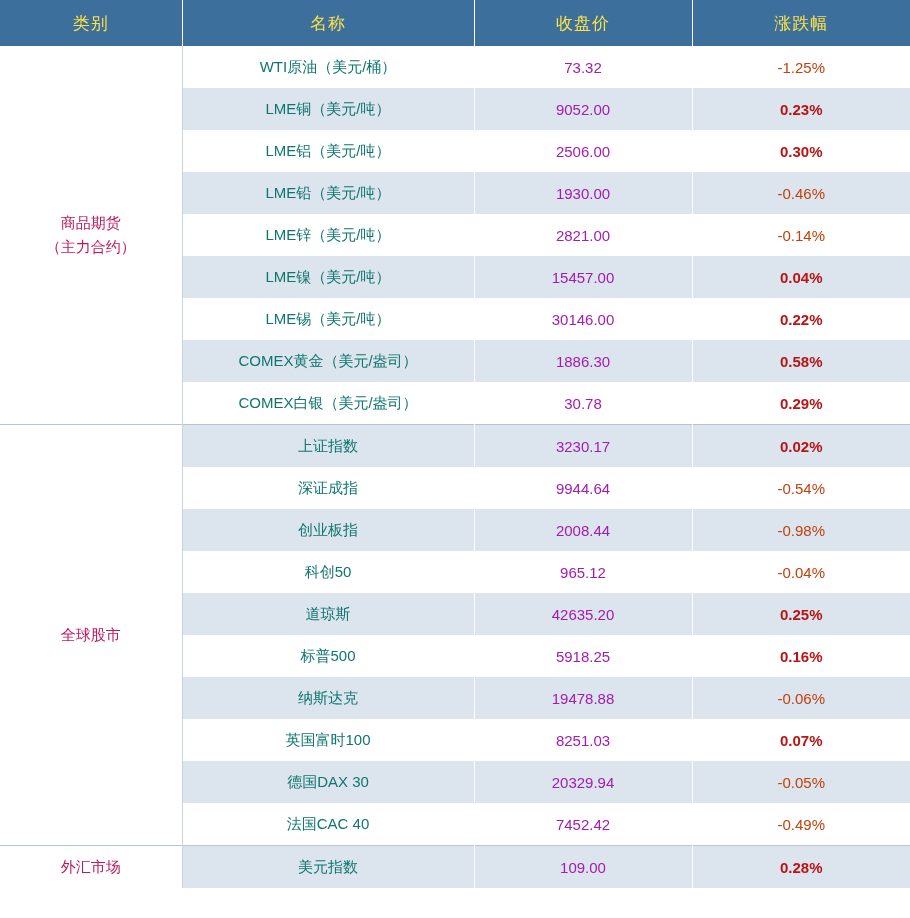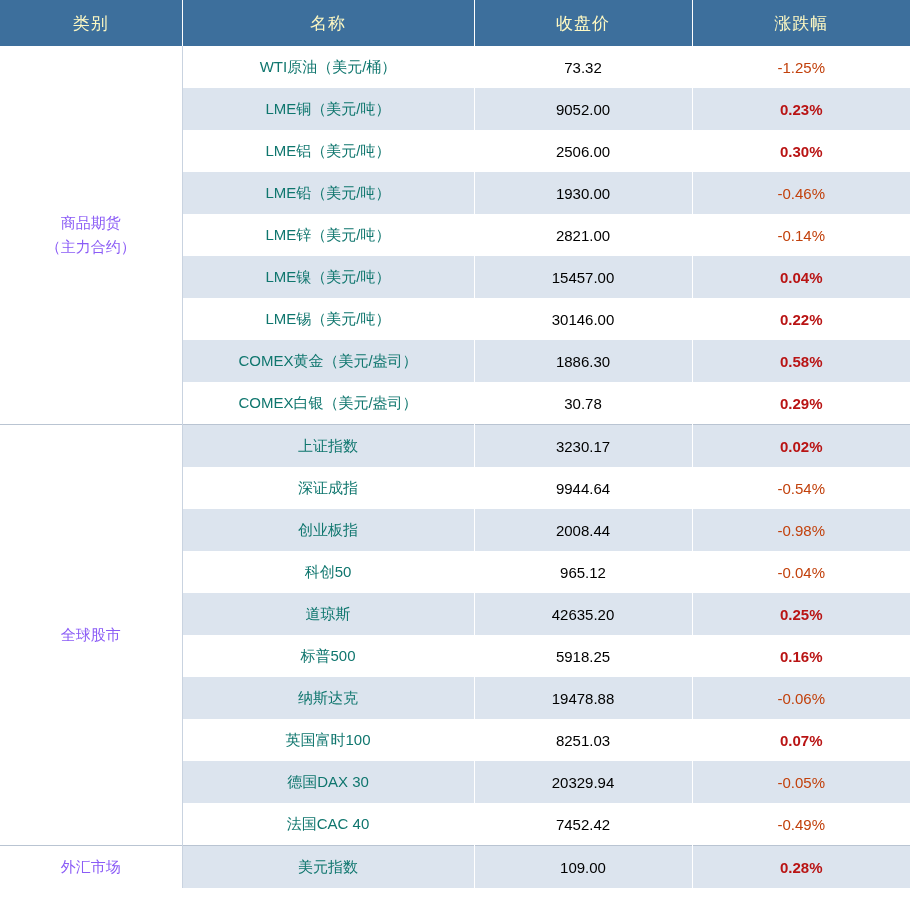--- a/index.html
+++ b/index.html
@@ -31,21 +31,21 @@
     table-layout: fixed;
     font-size: 15px;
   }
   table.market col.c-cat { width: 182px; }
   table.market col.c-name { width: 292px; }
   table.market col.c-close { width: 218px; }
   table.market col.c-chg { width: 218px; }
 
   thead th {
     background: #3d6f9c;
-    color: #fef9c3;
+    color: #fde047;
     font-weight: normal;
     font-size: 17px;
     height: 44px;
     border-right: 1px solid #ffffff;
     letter-spacing: 1px;
   }
   thead th:last-child { border-right: none; }
 
   tbody td {
     height: 40px;
@@ -57,29 +57,29 @@
   tbody tr.odd td.name, tbody tr.odd td.close, tbody tr.odd td.chg {
     background: #ffffff;
   }
   tbody tr.even td.name, tbody tr.even td.close, tbody tr.even td.chg {
     background: #dce4ee;
   }
   td.cat {
     background: #ffffff;
     font-size: 15px;
     line-height: 24px;
-    color: #8b5cf6;
+    color: #be185d;
     border-right: 1px solid #c9d3e0;
   }
   td.name {
     color: #0f766e;
     border-right: 1px solid #ffffff;
   }
   td.close {
-    color: #000000;
+    color: #a21caf;
     border-right: 1px solid #ffffff;
   }
   td.chg { }
   .up { color: #b91414; font-weight: bold; }
   .down { color: #c2410c; }
 
   tr.sep-top td {
     border-top: 1px solid #b9c4d2;
   }
   .cat-line1 { display: block; }

